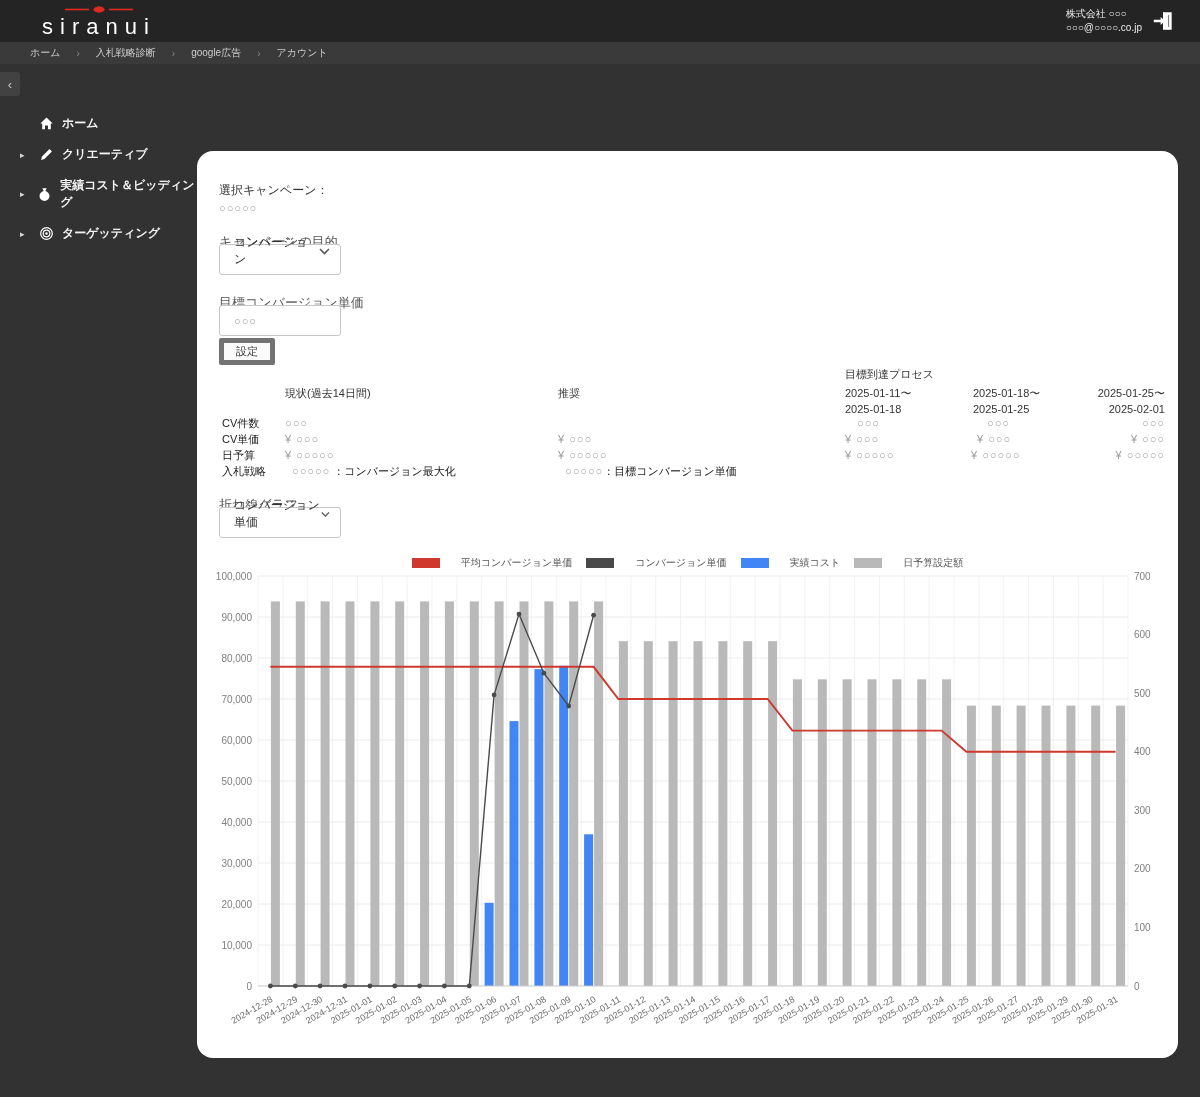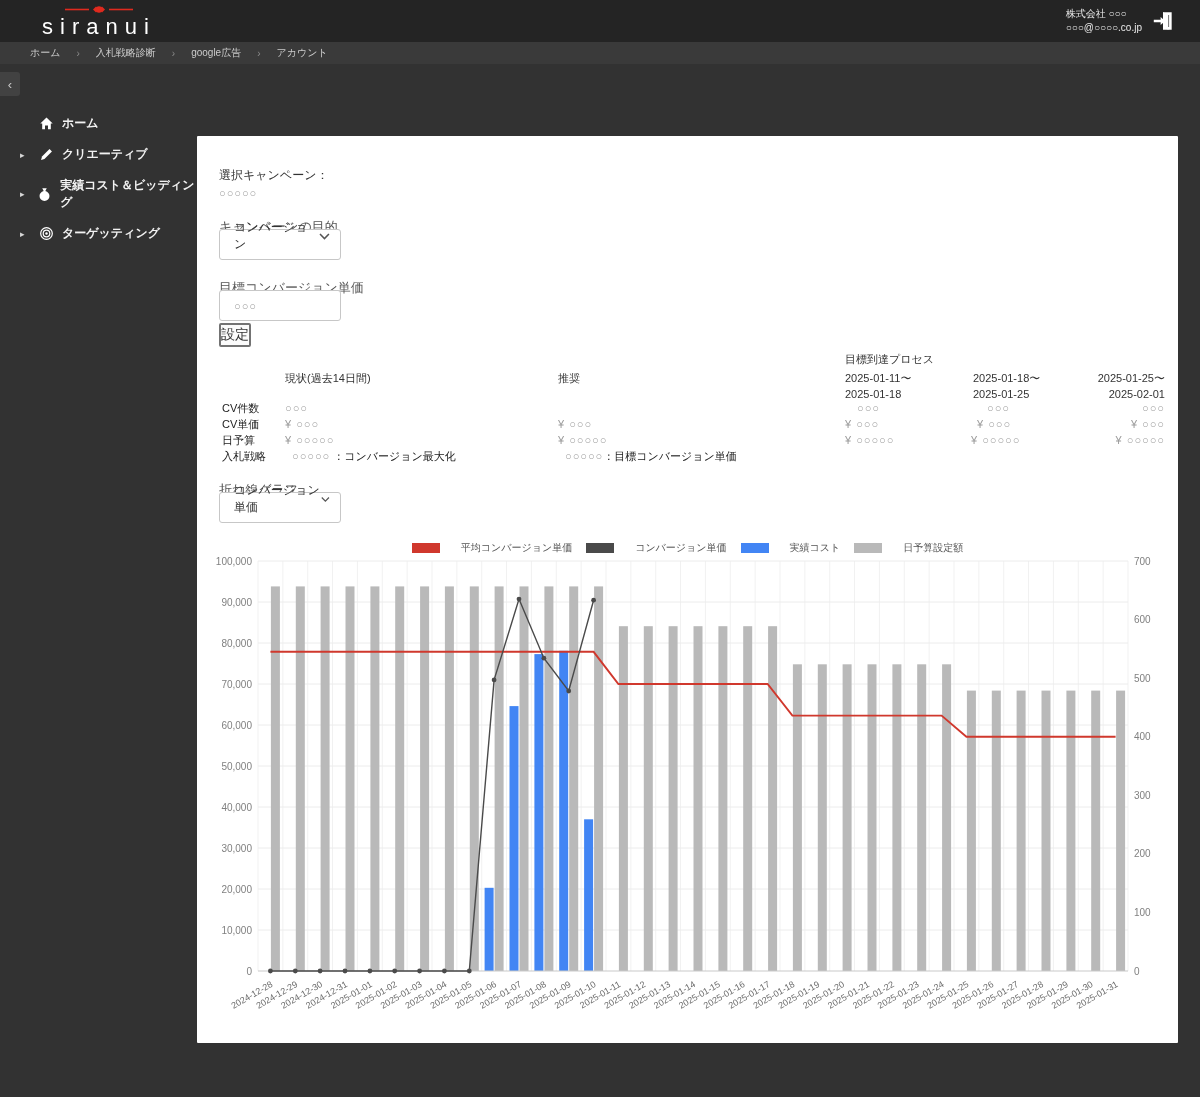--- a/index.html
+++ b/index.html
@@ -22,33 +22,33 @@
   .collapse-btn{position:absolute;left:0;top:72px;width:20px;height:24px;background:#424242;
                 color:#c9c9c9;font-size:13px;display:flex;align-items:center;justify-content:center;
                 border-radius:0 3px 3px 0;cursor:pointer;}
   .sidebar{position:absolute;left:0;top:110px;width:195px;}
   .nav-item{display:flex;align-items:center;gap:8px;padding:5px 0 5px 20px;color:#f2f2f2;
             font-size:12px;font-weight:bold;cursor:pointer;margin-bottom:4px;}
   .caret{width:10px;color:#d8d8d8;font-size:9px;line-height:10px;}
   .caret.hidden{visibility:hidden;}
   .nav-icon{width:16px;height:16px;display:flex;align-items:center;justify-content:center;}
   
-  .panel{position:absolute;left:197px;top:136px;width:981px;height:907px;background:#ffffff;border-radius:1px;}
+  .panel{position:absolute;left:197px;top:151px;width:981px;height:907px;background:#ffffff;border-radius:16px;}
   .panel .abs{position:absolute;}
   .lbl-sm{font-size:13px;color:#555;}
   .lbl-md{font-size:12px;color:#333;}
   .ph{color:#a0a0a0;font-size:11px;letter-spacing:1px;}
   .selectbox{position:absolute;width:122px;height:31px;border:1px solid #c7c7c7;border-radius:3px;
              background:#fff;display:flex;align-items:center;justify-content:space-between;
              padding:0 10px 17px 14px;box-sizing:border-box;font-size:12px;color:#333;cursor:pointer;}
   .textinput{position:absolute;width:122px;height:31px;border:1px solid #c7c7c7;border-radius:3px;
              box-sizing:border-box;font-size:11px;color:#9a9a9a;padding:0 0 0 14px;letter-spacing:1px;
              font-family:"Liberation Sans","DejaVu Sans",sans-serif;}
-  .setbtn{position:absolute;font-size:14px;color:#333;background:#fbfbfb;border:2px solid #737373;
-          border-radius:2px;padding:1px 0;cursor:pointer;font-family:"Liberation Sans","DejaVu Sans",sans-serif;}
+  .setbtn{position:absolute;font-size:11px;color:#333;background:#fbfbfb;border:5px solid #737373;
+          border-radius:2px;padding:1px 12px;cursor:pointer;font-family:"Liberation Sans","DejaVu Sans",sans-serif;}
   .cell{position:absolute;font-size:11px;line-height:13px;white-space:nowrap;}
   .c-dark{color:#222;}
   .c-gray{color:#9c9c9c;letter-spacing:1px;}
   .c-head{color:#333;}
   .right{text-align:right;}
   
   .legend{position:absolute;left:0;top:405px;width:100%;display:flex;justify-content:center;
           gap:14px;align-items:center;}
   .legend-item{display:flex;align-items:center;gap:5px;cursor:pointer;}
   .legend-sw{width:28px;height:10px;display:inline-block;}

